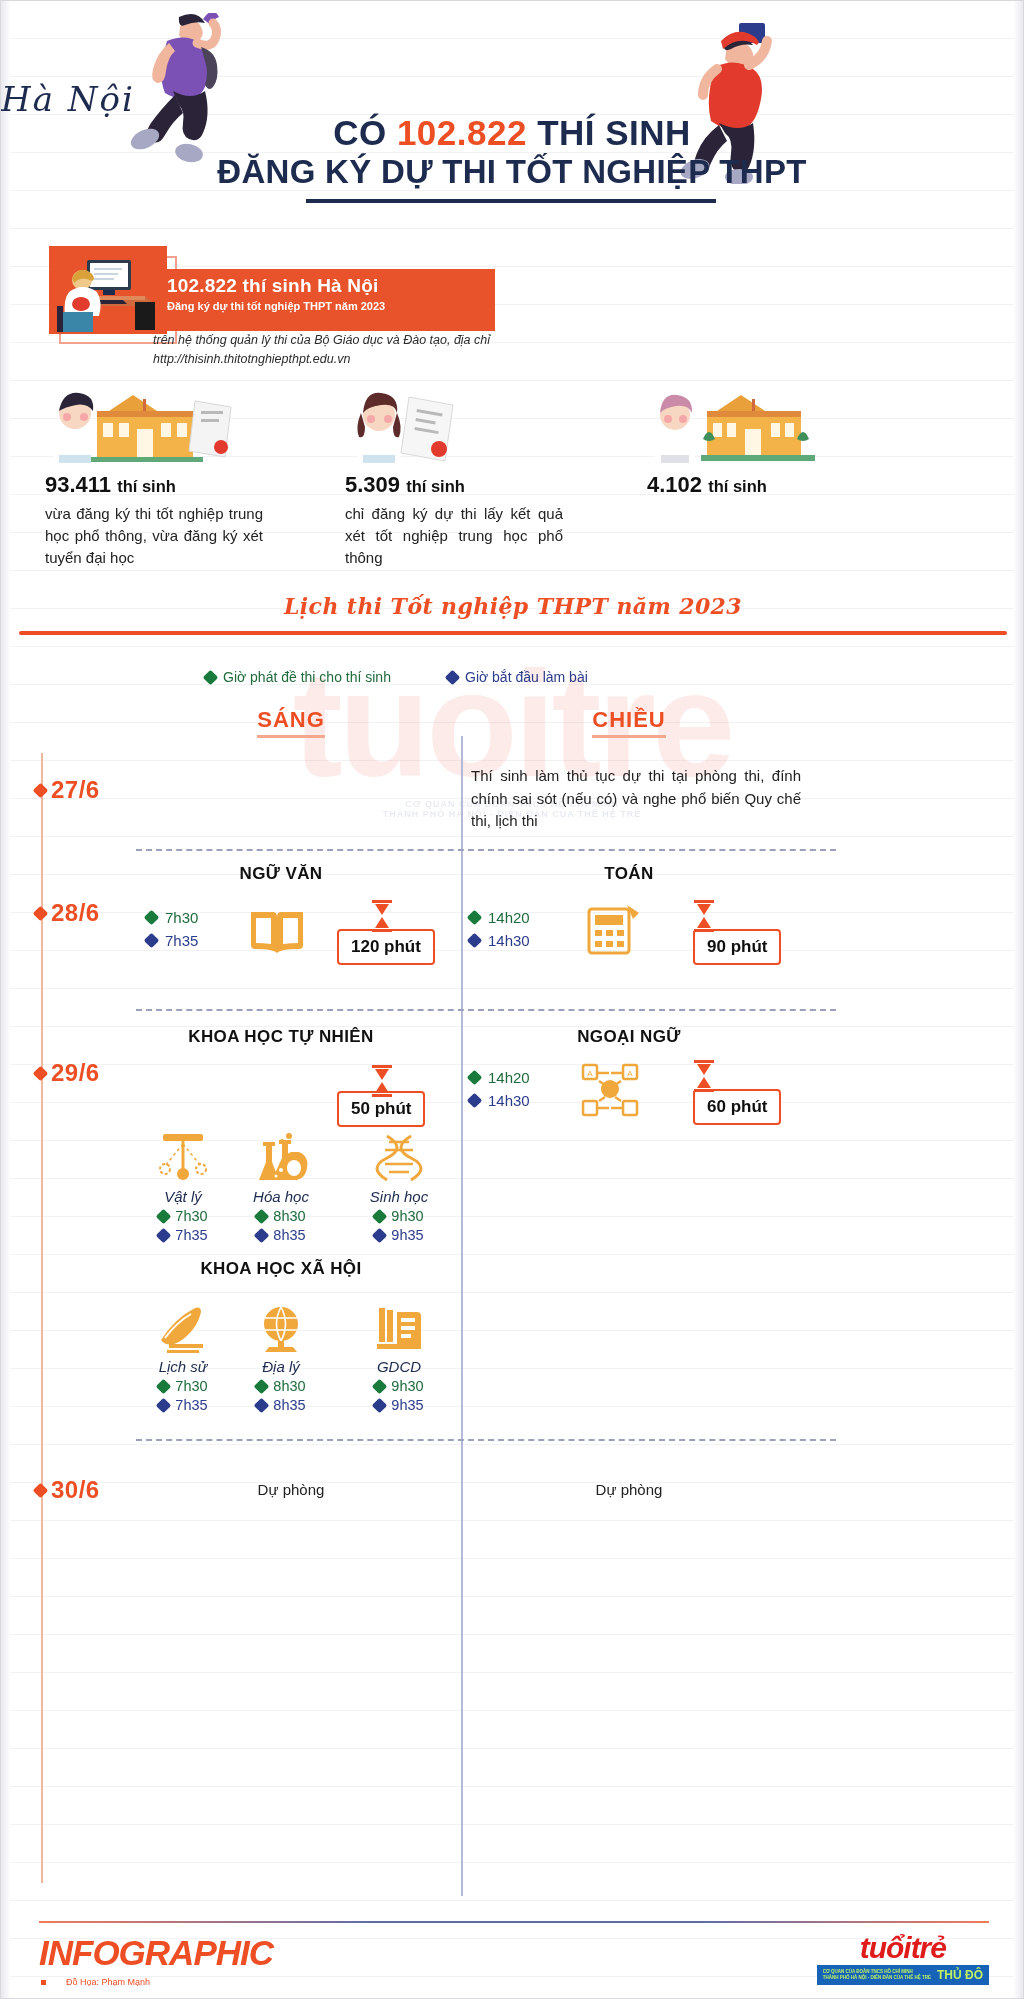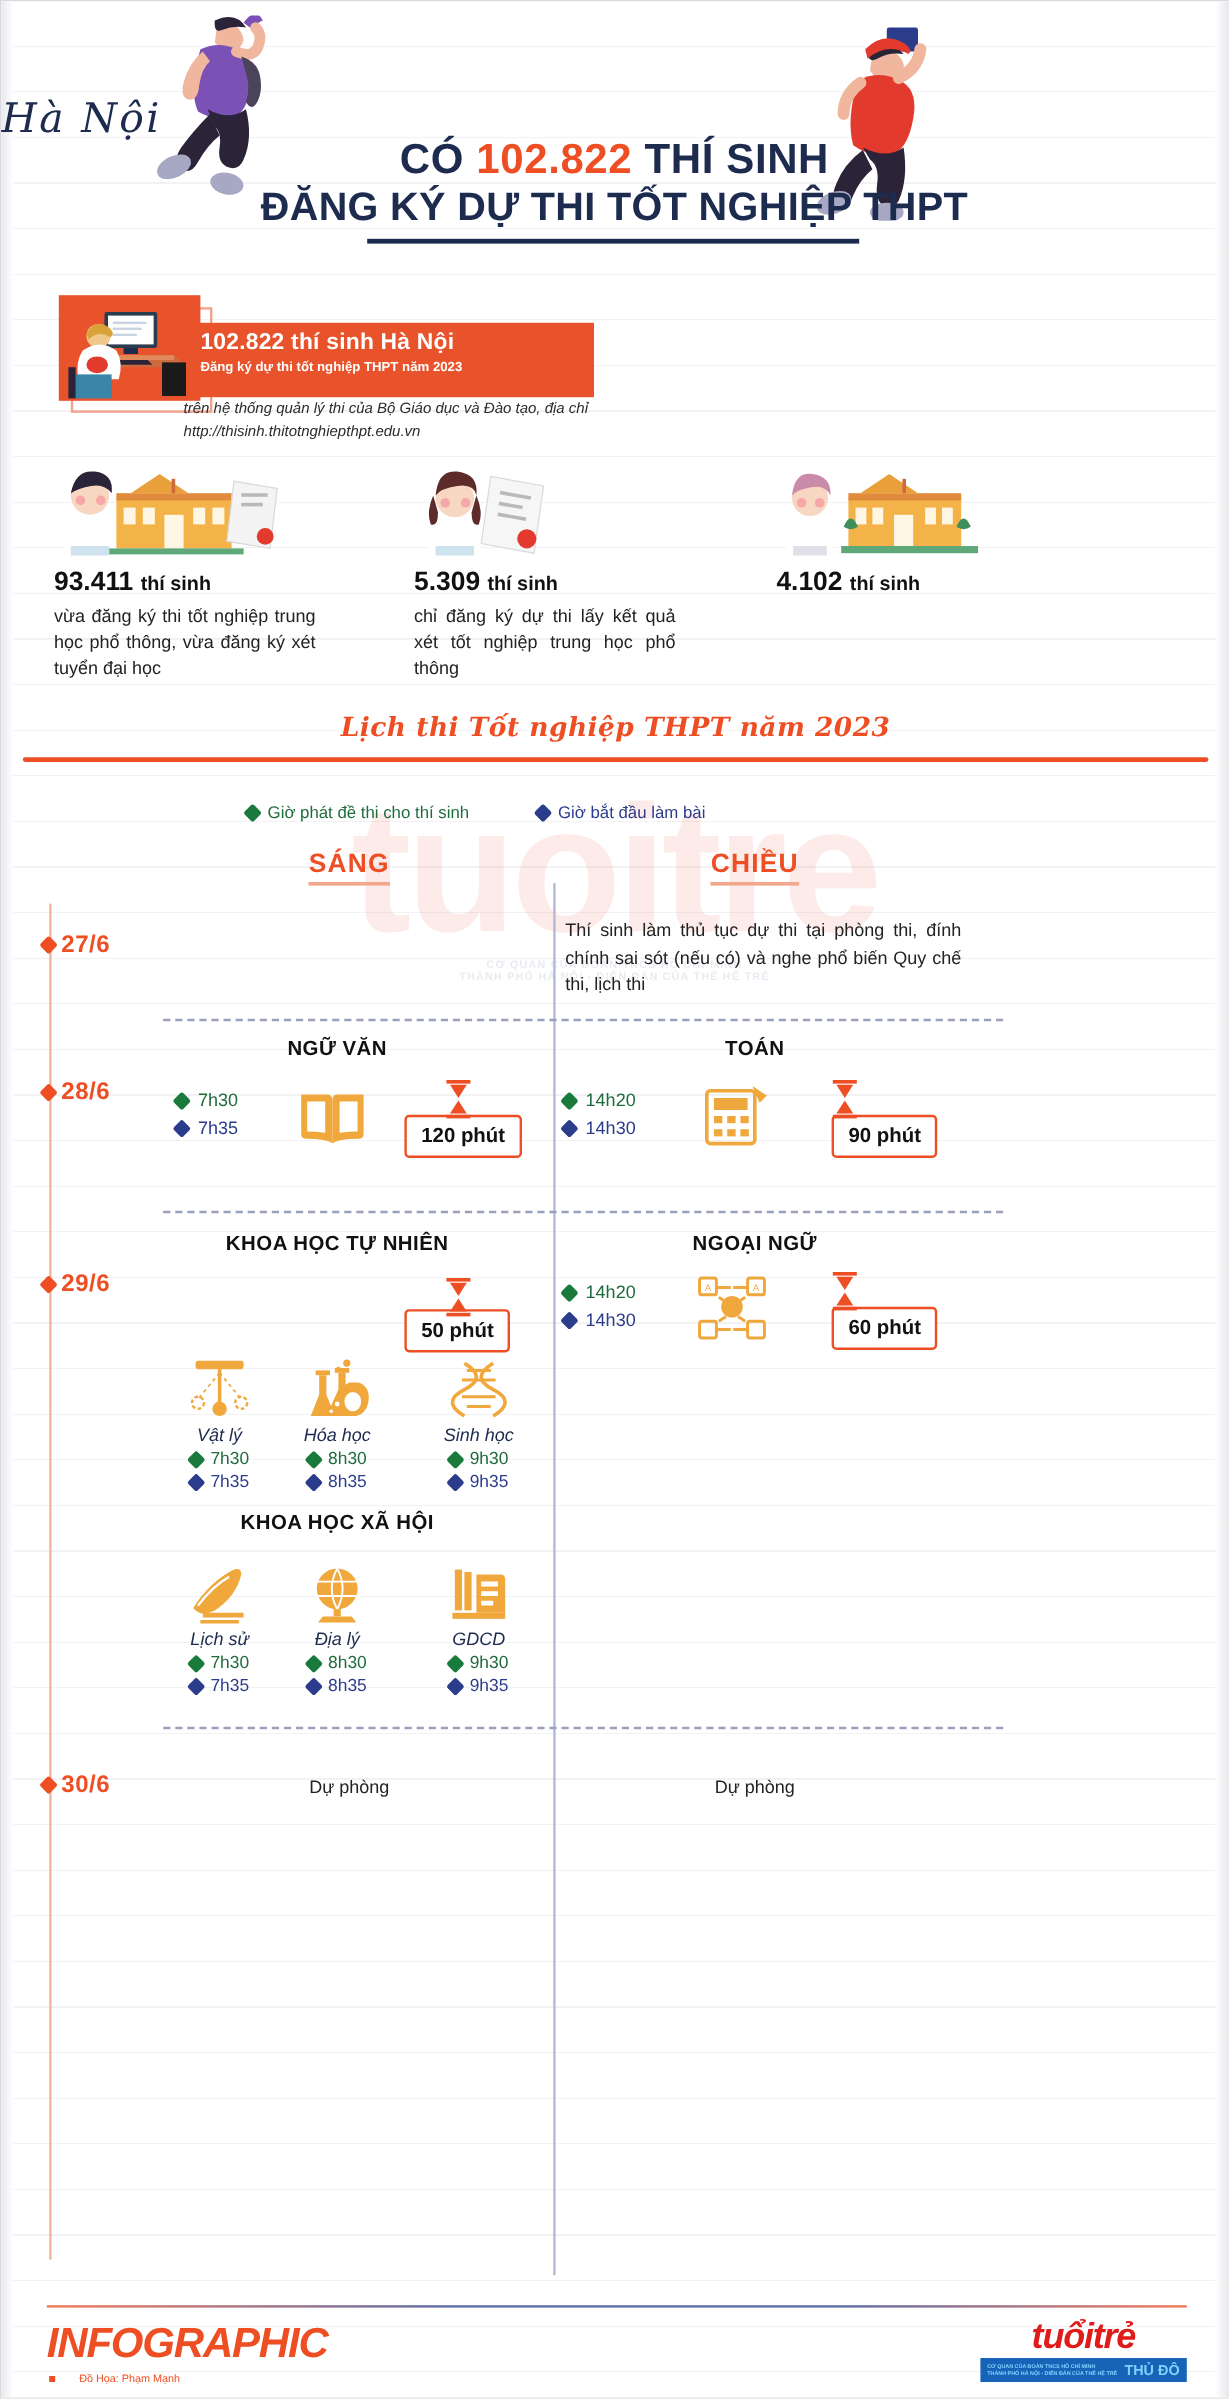--- a/index.html
+++ b/index.html
@@ -143,21 +143,21 @@
   .timeline-axis {
     position: absolute; left: 40px; top: 752px; width: 2px; height: 1130px;
     background: #f0b79e; z-index: 2;
   }
   .vdivider {
     position: absolute; left: 460px; top: 735px; width: 2px; height: 1160px;
     background: #b3b9d6; z-index: 2;
   }
   .daymark { position: absolute; z-index: 4; display: flex; align-items: center; gap: 5px; }
   .daymark .dia { width: 11px; height: 11px; background: #ee4e23; margin-left: -6px; }
-  .daymark .lbl { font-size: 20px; font-weight: 700; color: #ee4e23; letter-spacing: .5px; }
+  .daymark .lbl { font-size: 24px; font-weight: 700; color: #ee4e23; letter-spacing: .5px; }
 
   .dashed {
     position: absolute; left: 135px; width: 700px; height: 0;
     border-top: 2px dashed #9ba0bd; z-index: 2;
   }
 
   .row-text {
     position: absolute; font-size: 15px; color: #222; line-height: 1.5; text-align: center;
     z-index: 3;
   }
@@ -203,21 +203,21 @@
   }
   .credit .sq { width: 5px; height: 5px; background: #ee4e23; display: inline-block; }
   .tt-logo {
     position: absolute; right: 34px; top: 1932px; z-index: 3; text-align: center;
   }
   .tt-word {
     font-size: 30px; font-weight: 700; color: #e01b1b; font-style: italic; letter-spacing: -1px;
     line-height: 1;
   }
   .tt-bar {
-    margin-top: 2px; background: #1663b8; color: #7dd3fc; font-size: 12px; font-weight: 700;
+    margin-top: 2px; background: #1663b8; color: #bef264; font-size: 12px; font-weight: 700;
     padding: 3px 6px; display: flex; align-items: center; gap: 6px; justify-content: flex-end;
   }
   .tt-bar .tiny { font-size: 4.5px; line-height: 1.25; text-align: left; }
 </style>
 </head>
 <body>
 
 <div class="page">
   <div class="paper-edge-l"></div>
   <div class="paper-edge-r"></div>

